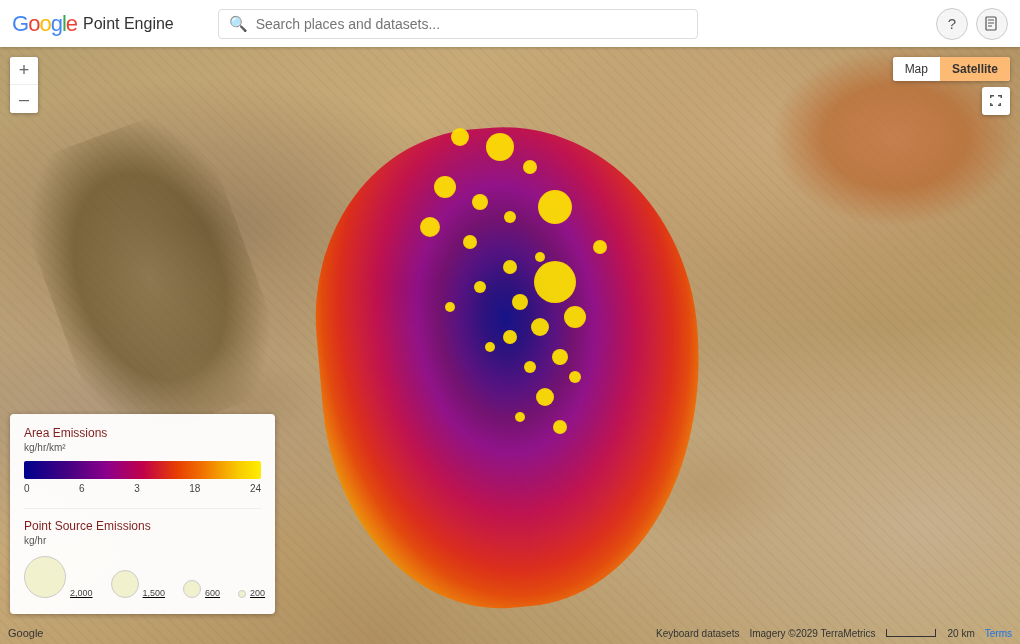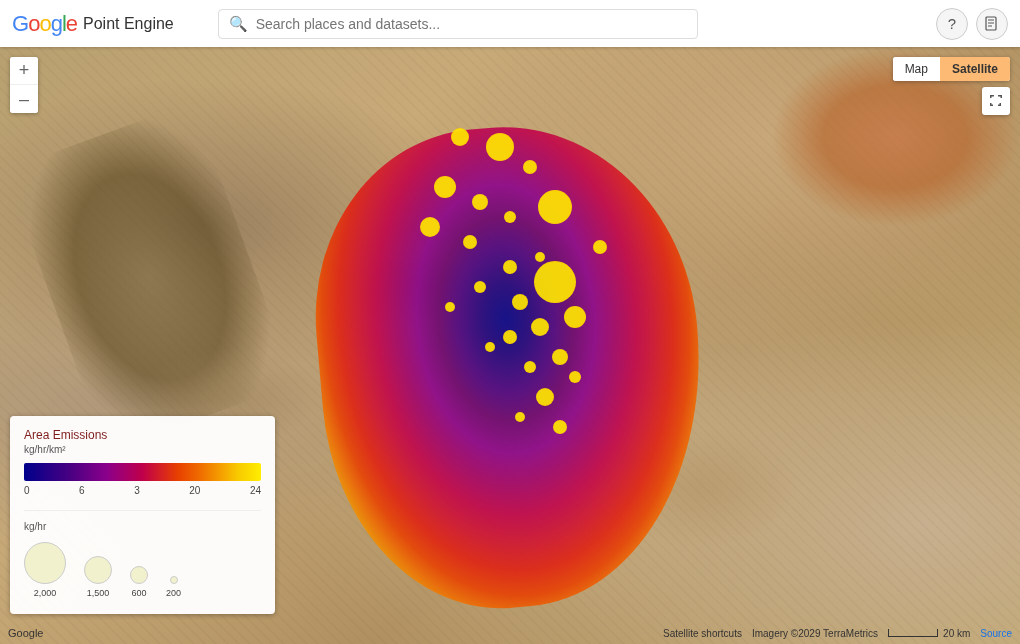--- a/index.html
+++ b/index.html
@@ -326,23 +326,24 @@
 
     #point-circles-row {
       display: flex;
       align-items: flex-end;
       gap: 18px;
       margin: 10px 0 4px 0;
     }
 
     .point-circle-item {
       display: flex;
-      flex-direction: column;
-      align-items: center;
+      flex-direction: row;
+      align-items: flex-end;
       gap: 4px;
+      text-decoration: underline;
     }
 
     .point-circle {
       border-radius: 50%;
       background: rgba(240,240,200,0.9);
       border: 1px solid #ccc;
     }
 
     .point-label {
       font-size: 9px;
@@ -373,21 +374,21 @@
       display: flex;
       align-items: center;
       gap: 10px;
       font-size: 10px;
       color: #333;
     }
 
     #scale-bar {
       display: flex;
       align-items: center;
-      gap: 5px;
+      gap: 12px;
     }
 
     .scale-line {
       height: 8px;
       width: 50px;
       border: 1.5px solid #333;
       border-top: none;
     }
   </style>
 </head>
@@ -479,28 +480,29 @@
 
   <div id="legend-panel">
     <div id="area-emissions-section">
       <div class="legend-title">Area Emissions</div>
       <div class="legend-subtitle">kg/hr/km²</div>
       <div id="color-gradient-bar"></div>
       <div id="gradient-labels">
         <span>0</span>
         <span>6</span>
         <span>3</span>
-        <span>20</span>
+        <span>18</span>
         <span>24</span>
       </div>
     </div>
 
     <hr class="legend-divider">
 
     <div id="point-source-section">
+      <div class="legend-title">Point Source Emissions</div>
       <div class="legend-subtitle">kg/hr</div>
       <div id="point-circles-row">
 
       <div class="point-circle-item">
             <div class="point-circle" style="width: 42px; height: 42px;"></div>
             <div class="point-label">2,000</div>
           </div>
           <div class="point-circle-item">
             <div class="point-circle" style="width: 28px; height: 28px;"></div>
             <div class="point-label">1,500</div>
@@ -513,22 +515,22 @@
             <div class="point-circle" style="width: 8px; height: 8px;"></div>
             <div class="point-label">200</div>
           </div>
         </div>
     </div>
   </div>
 
   <div id="bottom-bar">
     <span id="google-watermark">Google</span>
     <div id="bottom-right-info">
-      <span style="cursor:pointer;">Satellite shortcuts</span>
+      <span style="cursor:pointer;">Keyboard datasets</span>
       <span>Imagery ©2029 TerraMetrics</span>
       <div id="scale-bar">
         <div class="scale-line"></div>
         <span>20 km</span>
       </div>
-      <span style="cursor:pointer;color:#1a73e8;">Source</span>
+      <span style="cursor:pointer;color:#1a73e8;">Terms</span>
     </div>
   </div>
 </div>
 
 </body></html>

